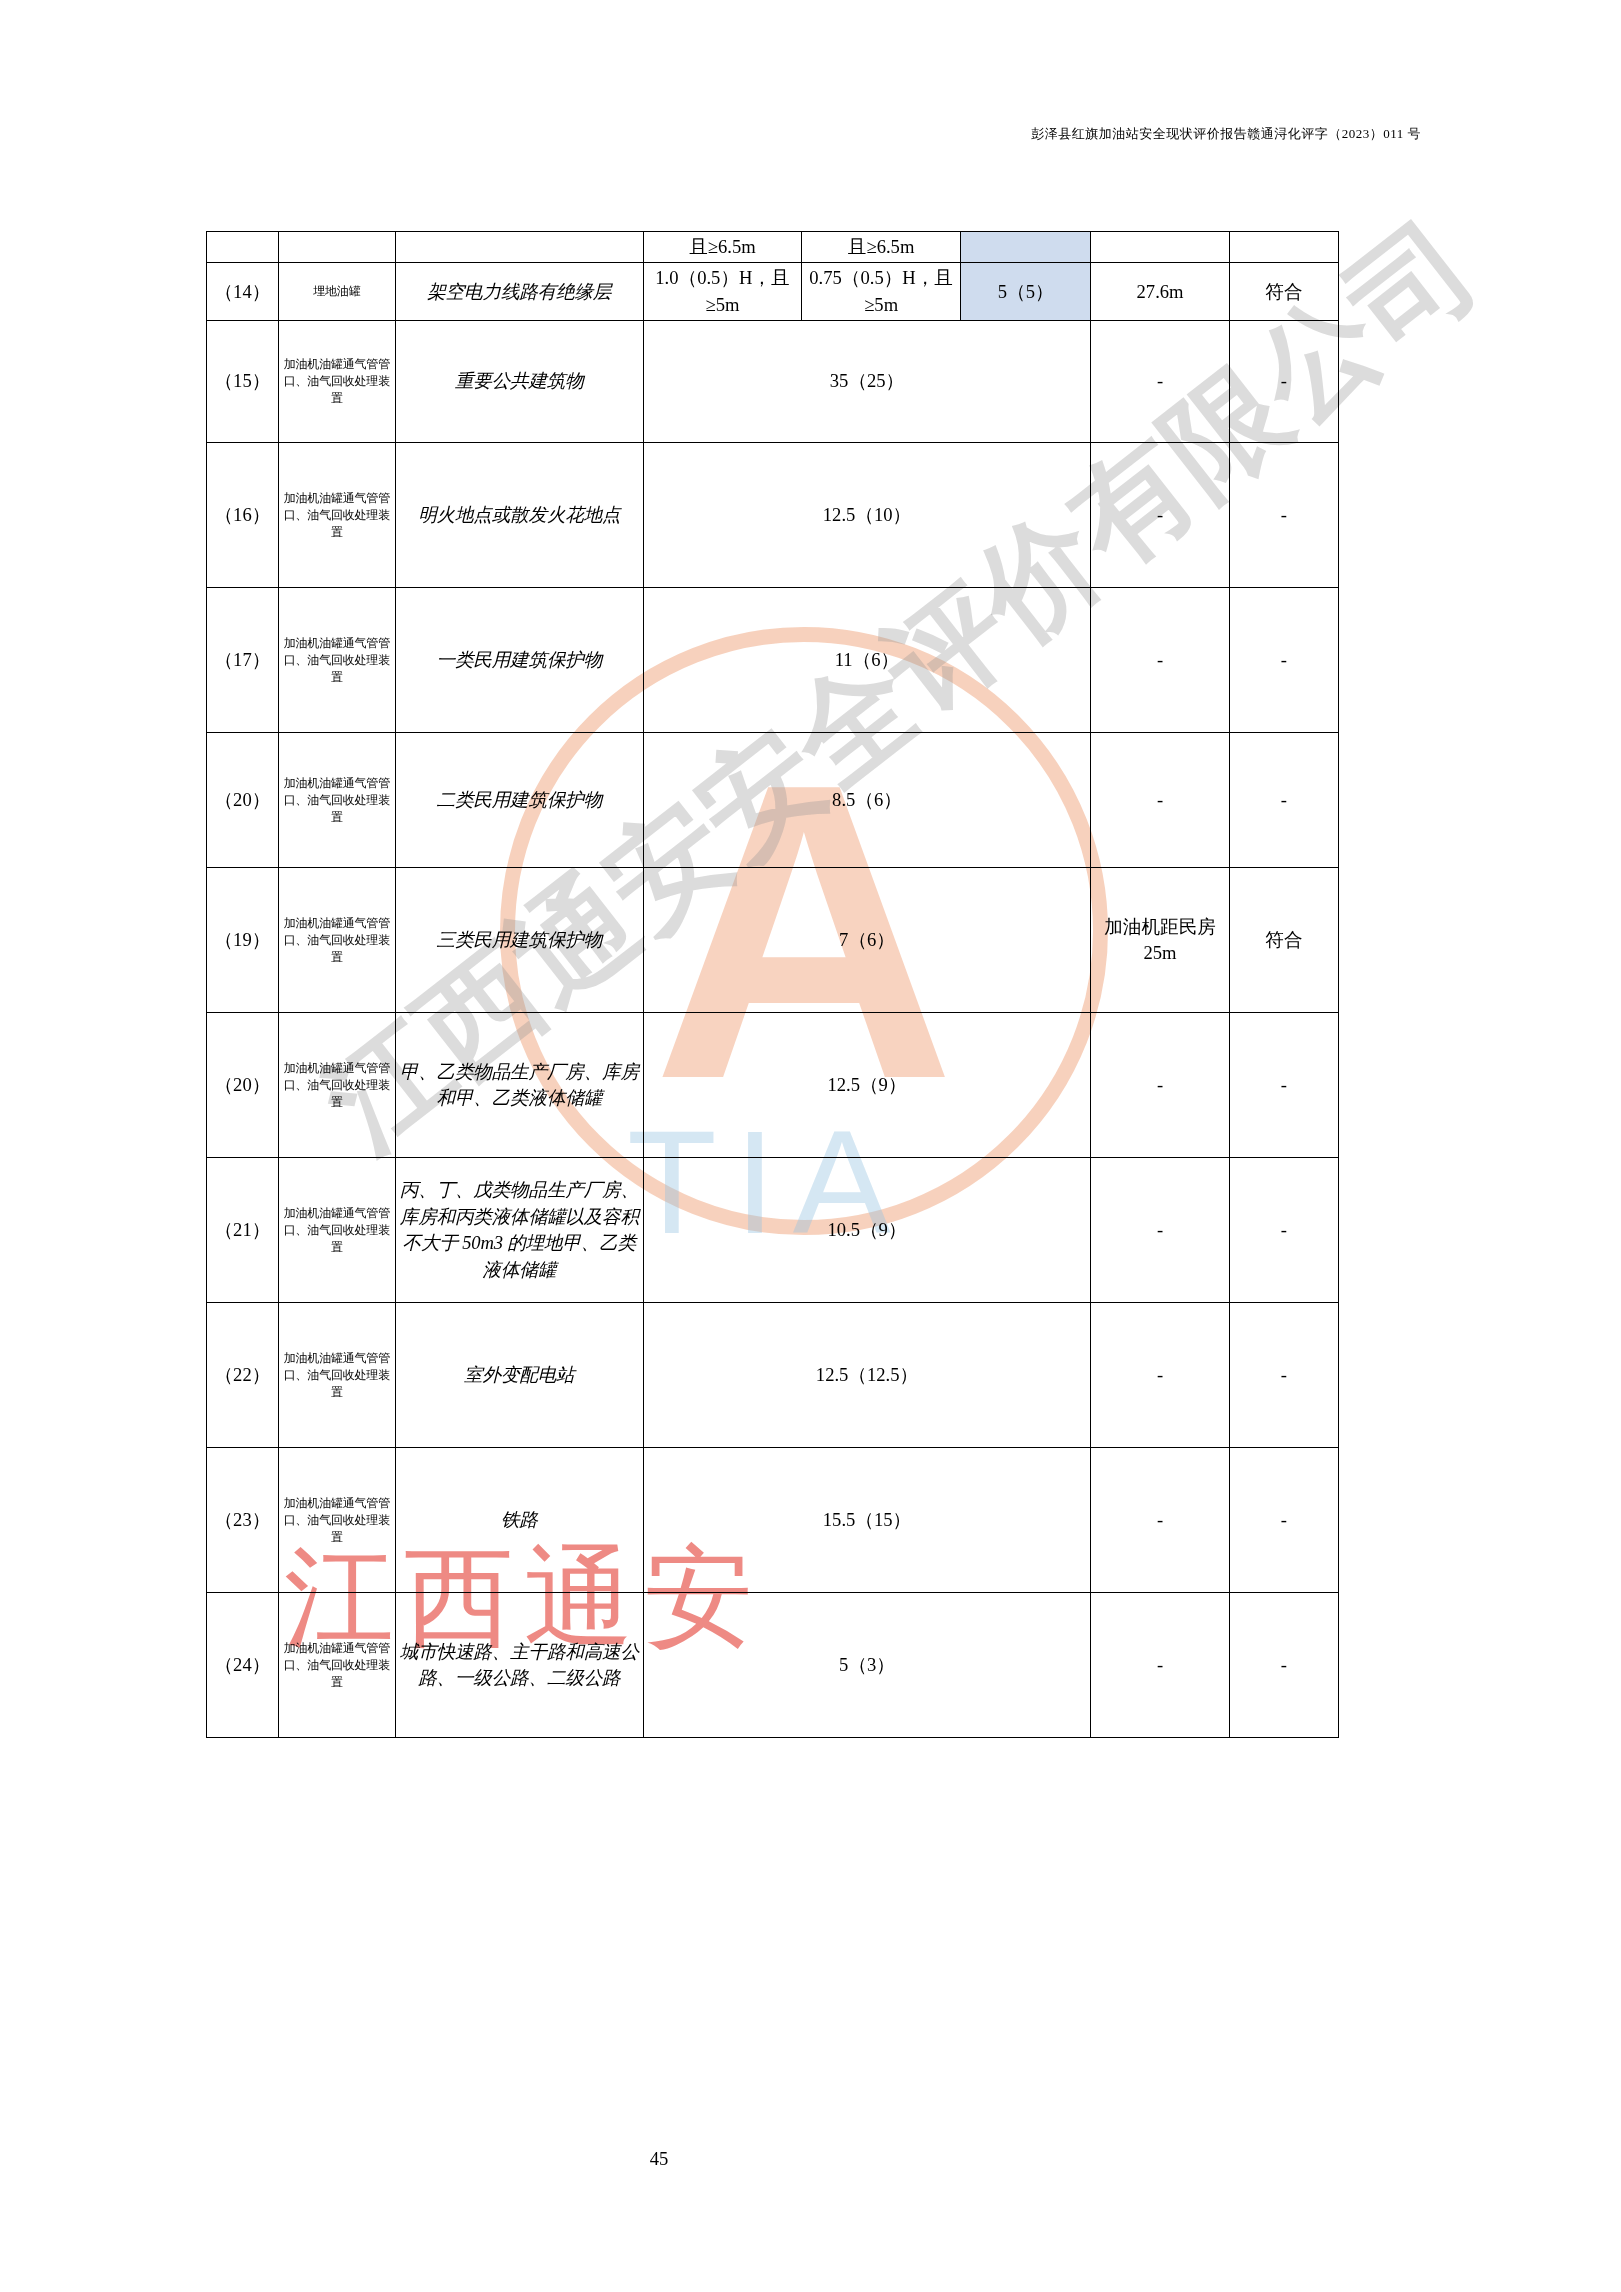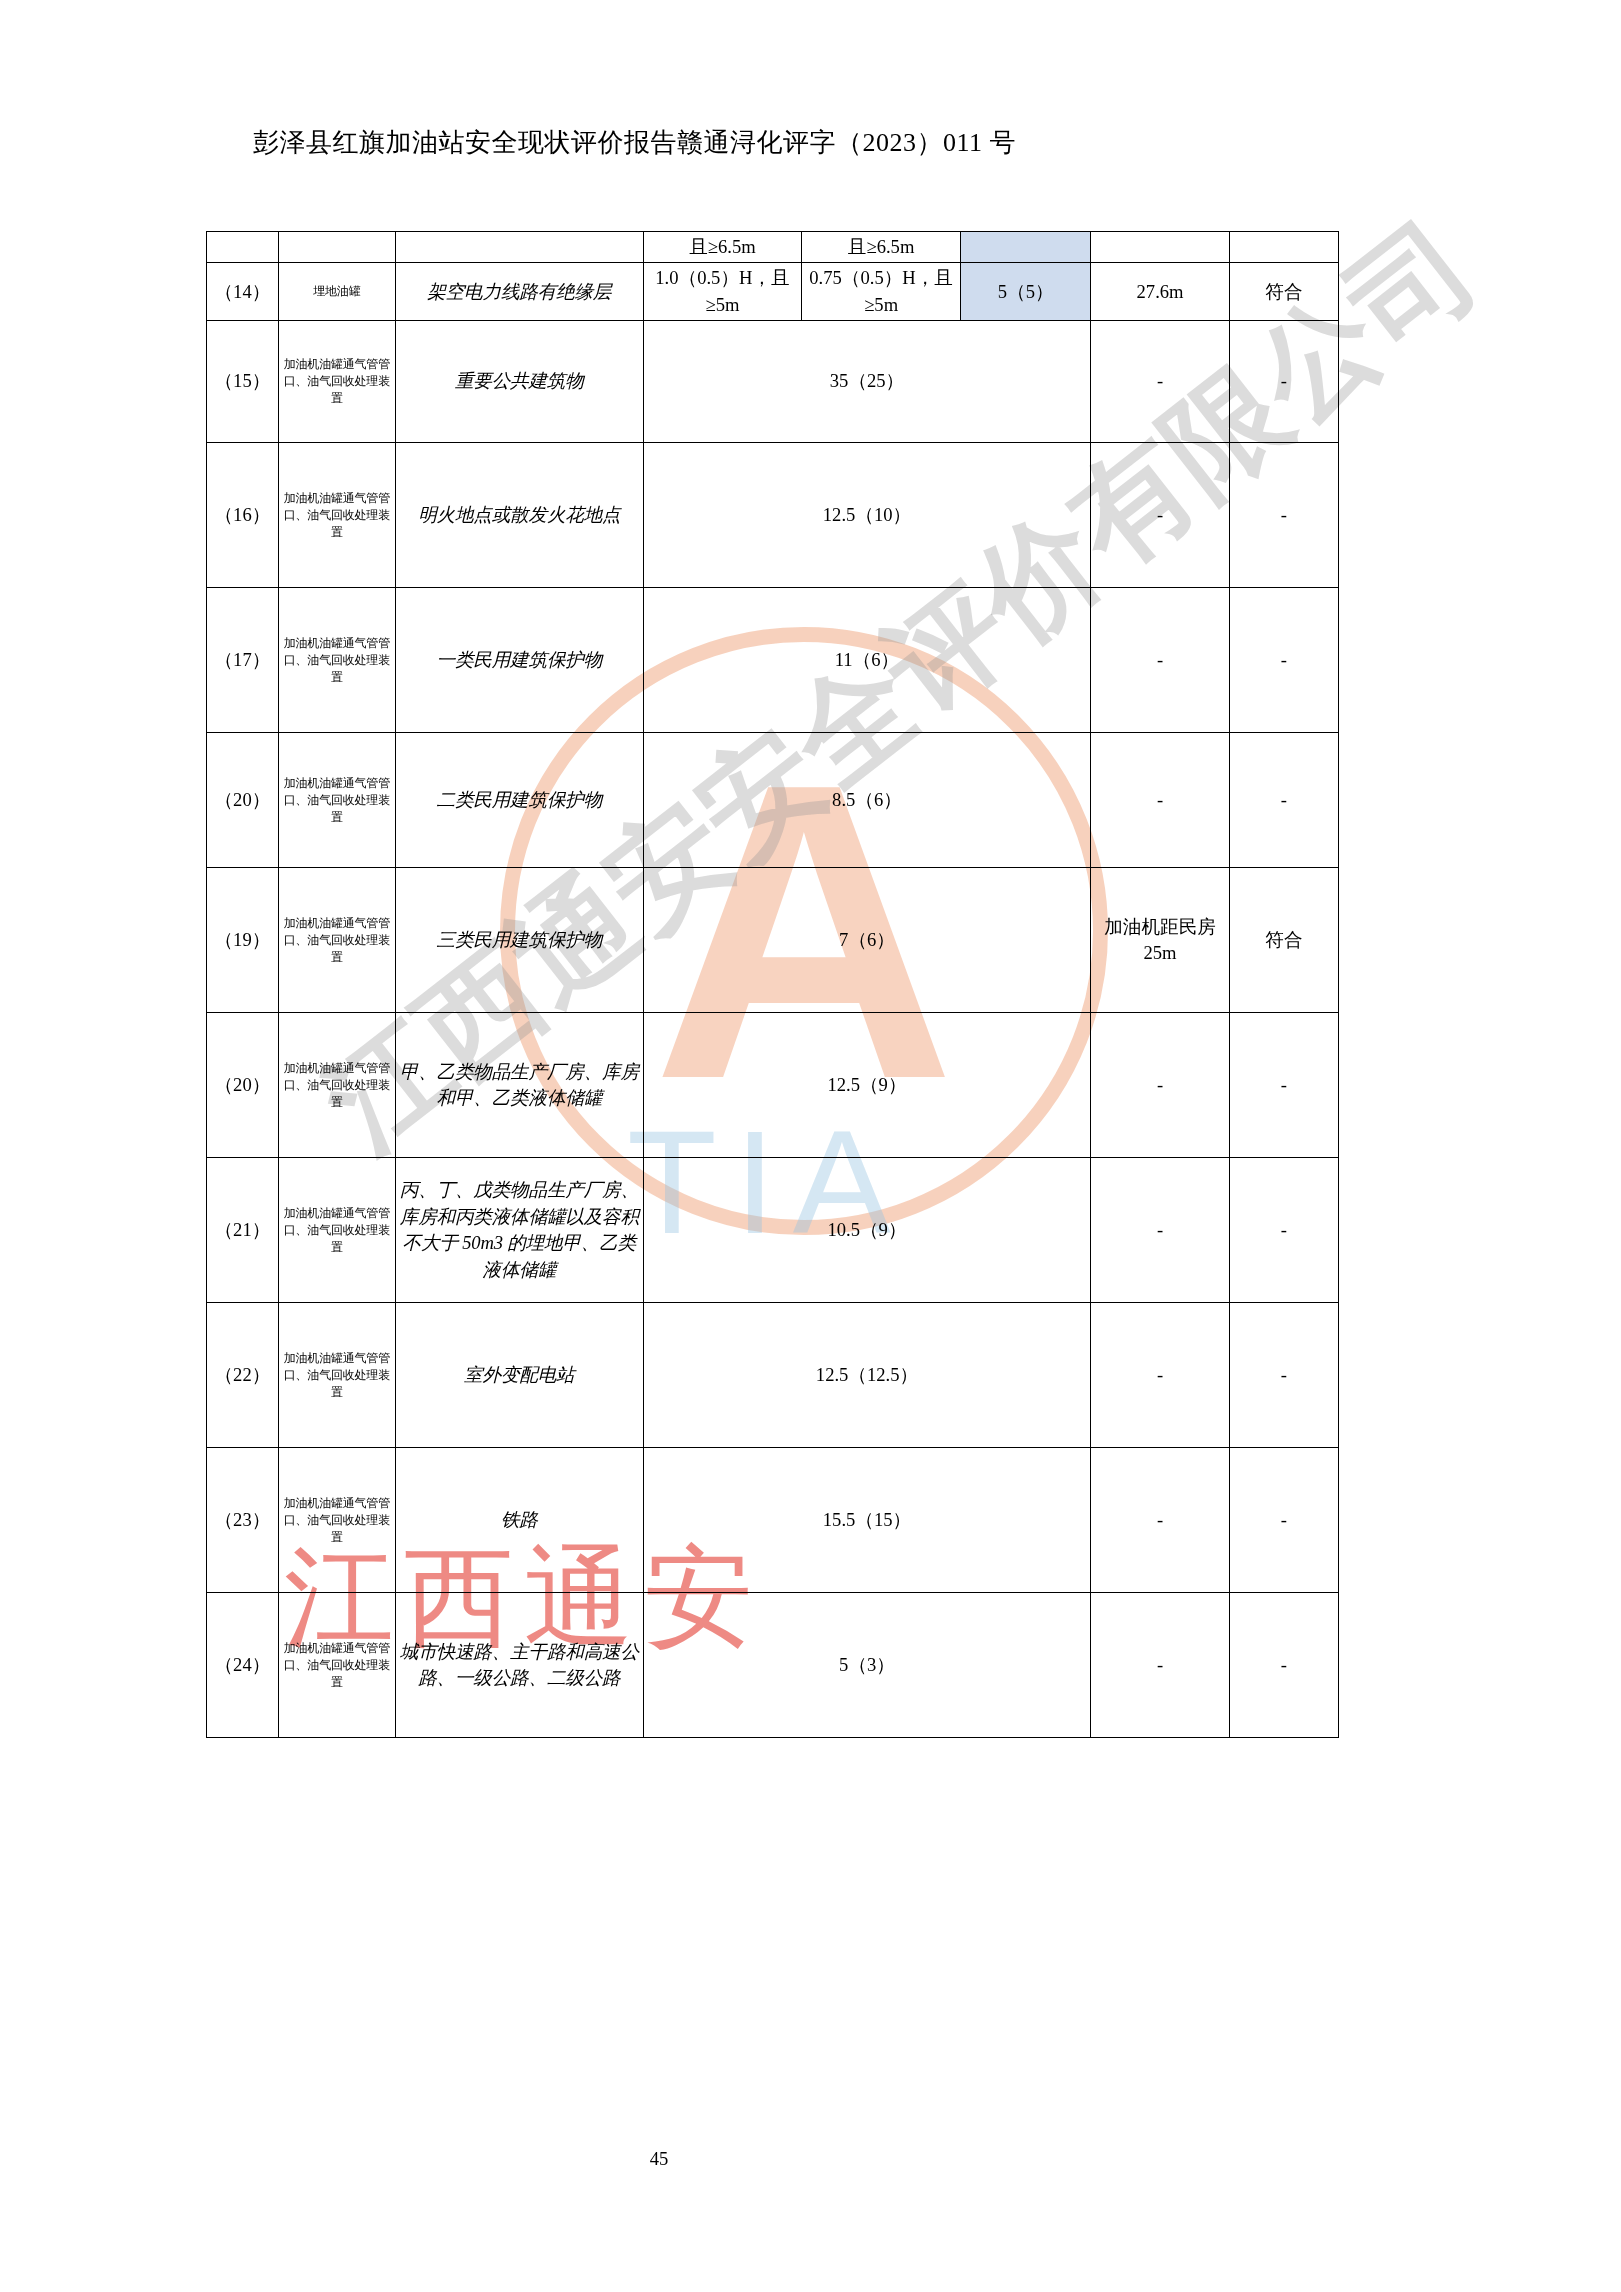--- a/index.html
+++ b/index.html
@@ -22,26 +22,25 @@
     box-sizing: border-box;
     padding: 0;
   }
   
   .header {
     position: absolute;
     top: 125px;
     left: 208px;
     width: 1213px;
     display: flex;
-    justify-content: flex-start;
+    justify-content: flex-end;
     align-items: baseline;
-    font-size: 26px;
+    font-size: 13px;
     font-family: "Liberation Serif", "DejaVu Serif", serif;
     letter-spacing: 0.5px;
-    margin-left: 45px;
   }
   .header .left { white-space: nowrap; }
   .header .right { white-space: nowrap; }
 
   
   .watermark {
     position: absolute;
     left: 0; top: 0;
     width: 1621px; height: 2293px;
     pointer-events: none;

